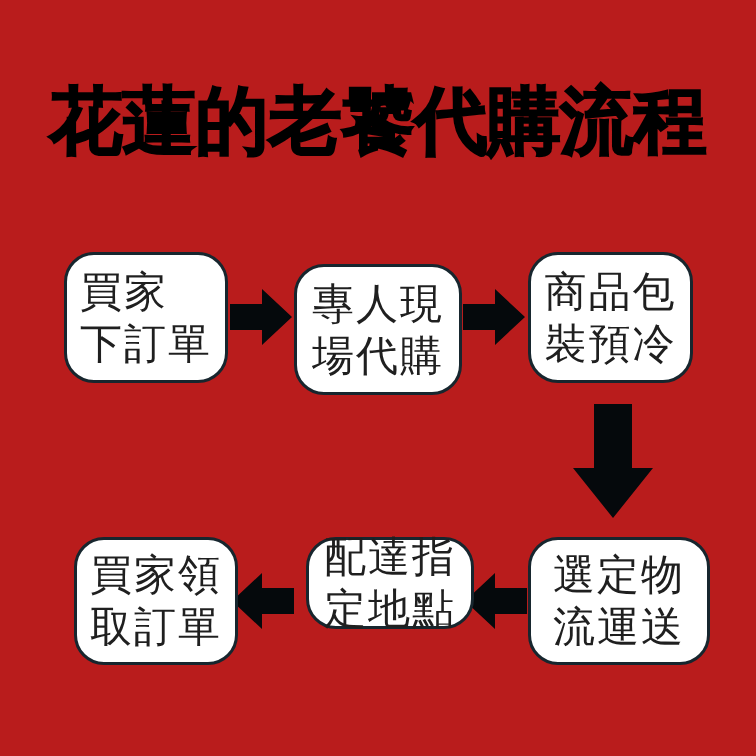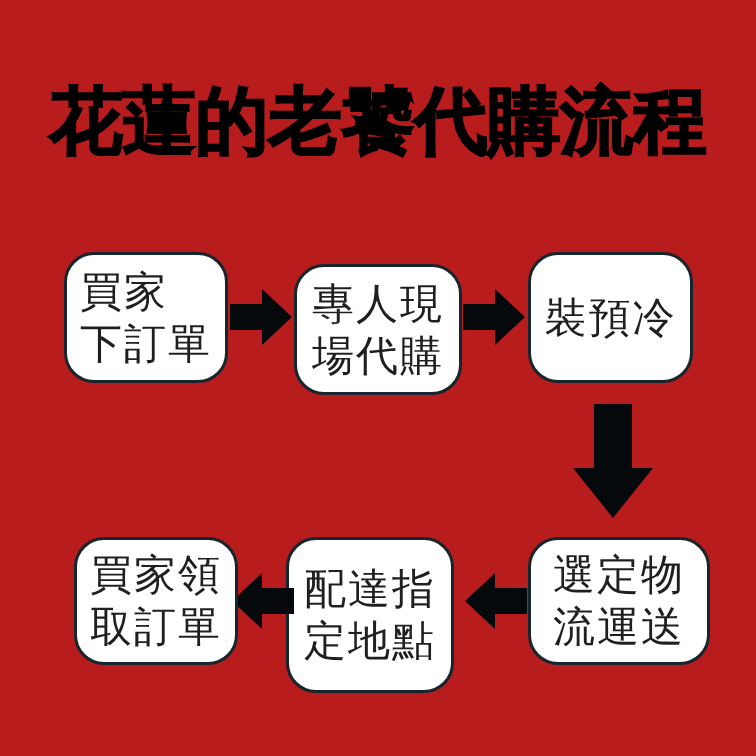--- a/index.html
+++ b/index.html
@@ -77,40 +77,41 @@
       <span>場代購</span>
     </div>
   </div>
 
   <svg class="arrow" style="left:463px;top:287px" width="64" height="60" viewBox="0 0 64 60">
     <polygon points="0,17 32,17 32,2 62,30 32,58 32,43 0,43"></polygon>
   </svg>
 
   <div class="box" style="left:528px;top:252px;width:165px;height:131px">
     <div class="box-text">
+      <span>商品包</span>
       <span>裝預冷</span>
     </div>
   </div>
 
   <svg class="arrow" style="left:573px;top:404px" width="80" height="114" viewBox="0 0 80 114">
     <polygon points="21,0 59,0 59,64 80,64 40,114 0,64 21,64"></polygon>
   </svg>
 
   <div class="box" style="left:528px;top:537px;width:182px;height:128px">
     <div class="box-text">
       <span>選定物</span>
       <span>流運送</span>
     </div>
   </div>
 
   <svg class="arrow" style="left:463px;top:571px" width="64" height="60" viewBox="0 0 64 60">
     <polygon points="64,17 32,17 32,2 2,30 32,58 32,43 64,43"></polygon>
   </svg>
 
-  <div class="box" style="left:286px;top:537px;width:168px;height:156px">
+  <div class="box" style="left:306px;top:537px;width:168px;height:92px">
     <div class="box-text">
       <span>配達指</span>
       <span>定地點</span>
     </div>
   </div>
 
   <svg class="arrow" style="left:230px;top:571px" width="64" height="60" viewBox="0 0 64 60">
     <polygon points="64,17 32,17 32,2 2,30 32,58 32,43 64,43"></polygon>
   </svg>
 

